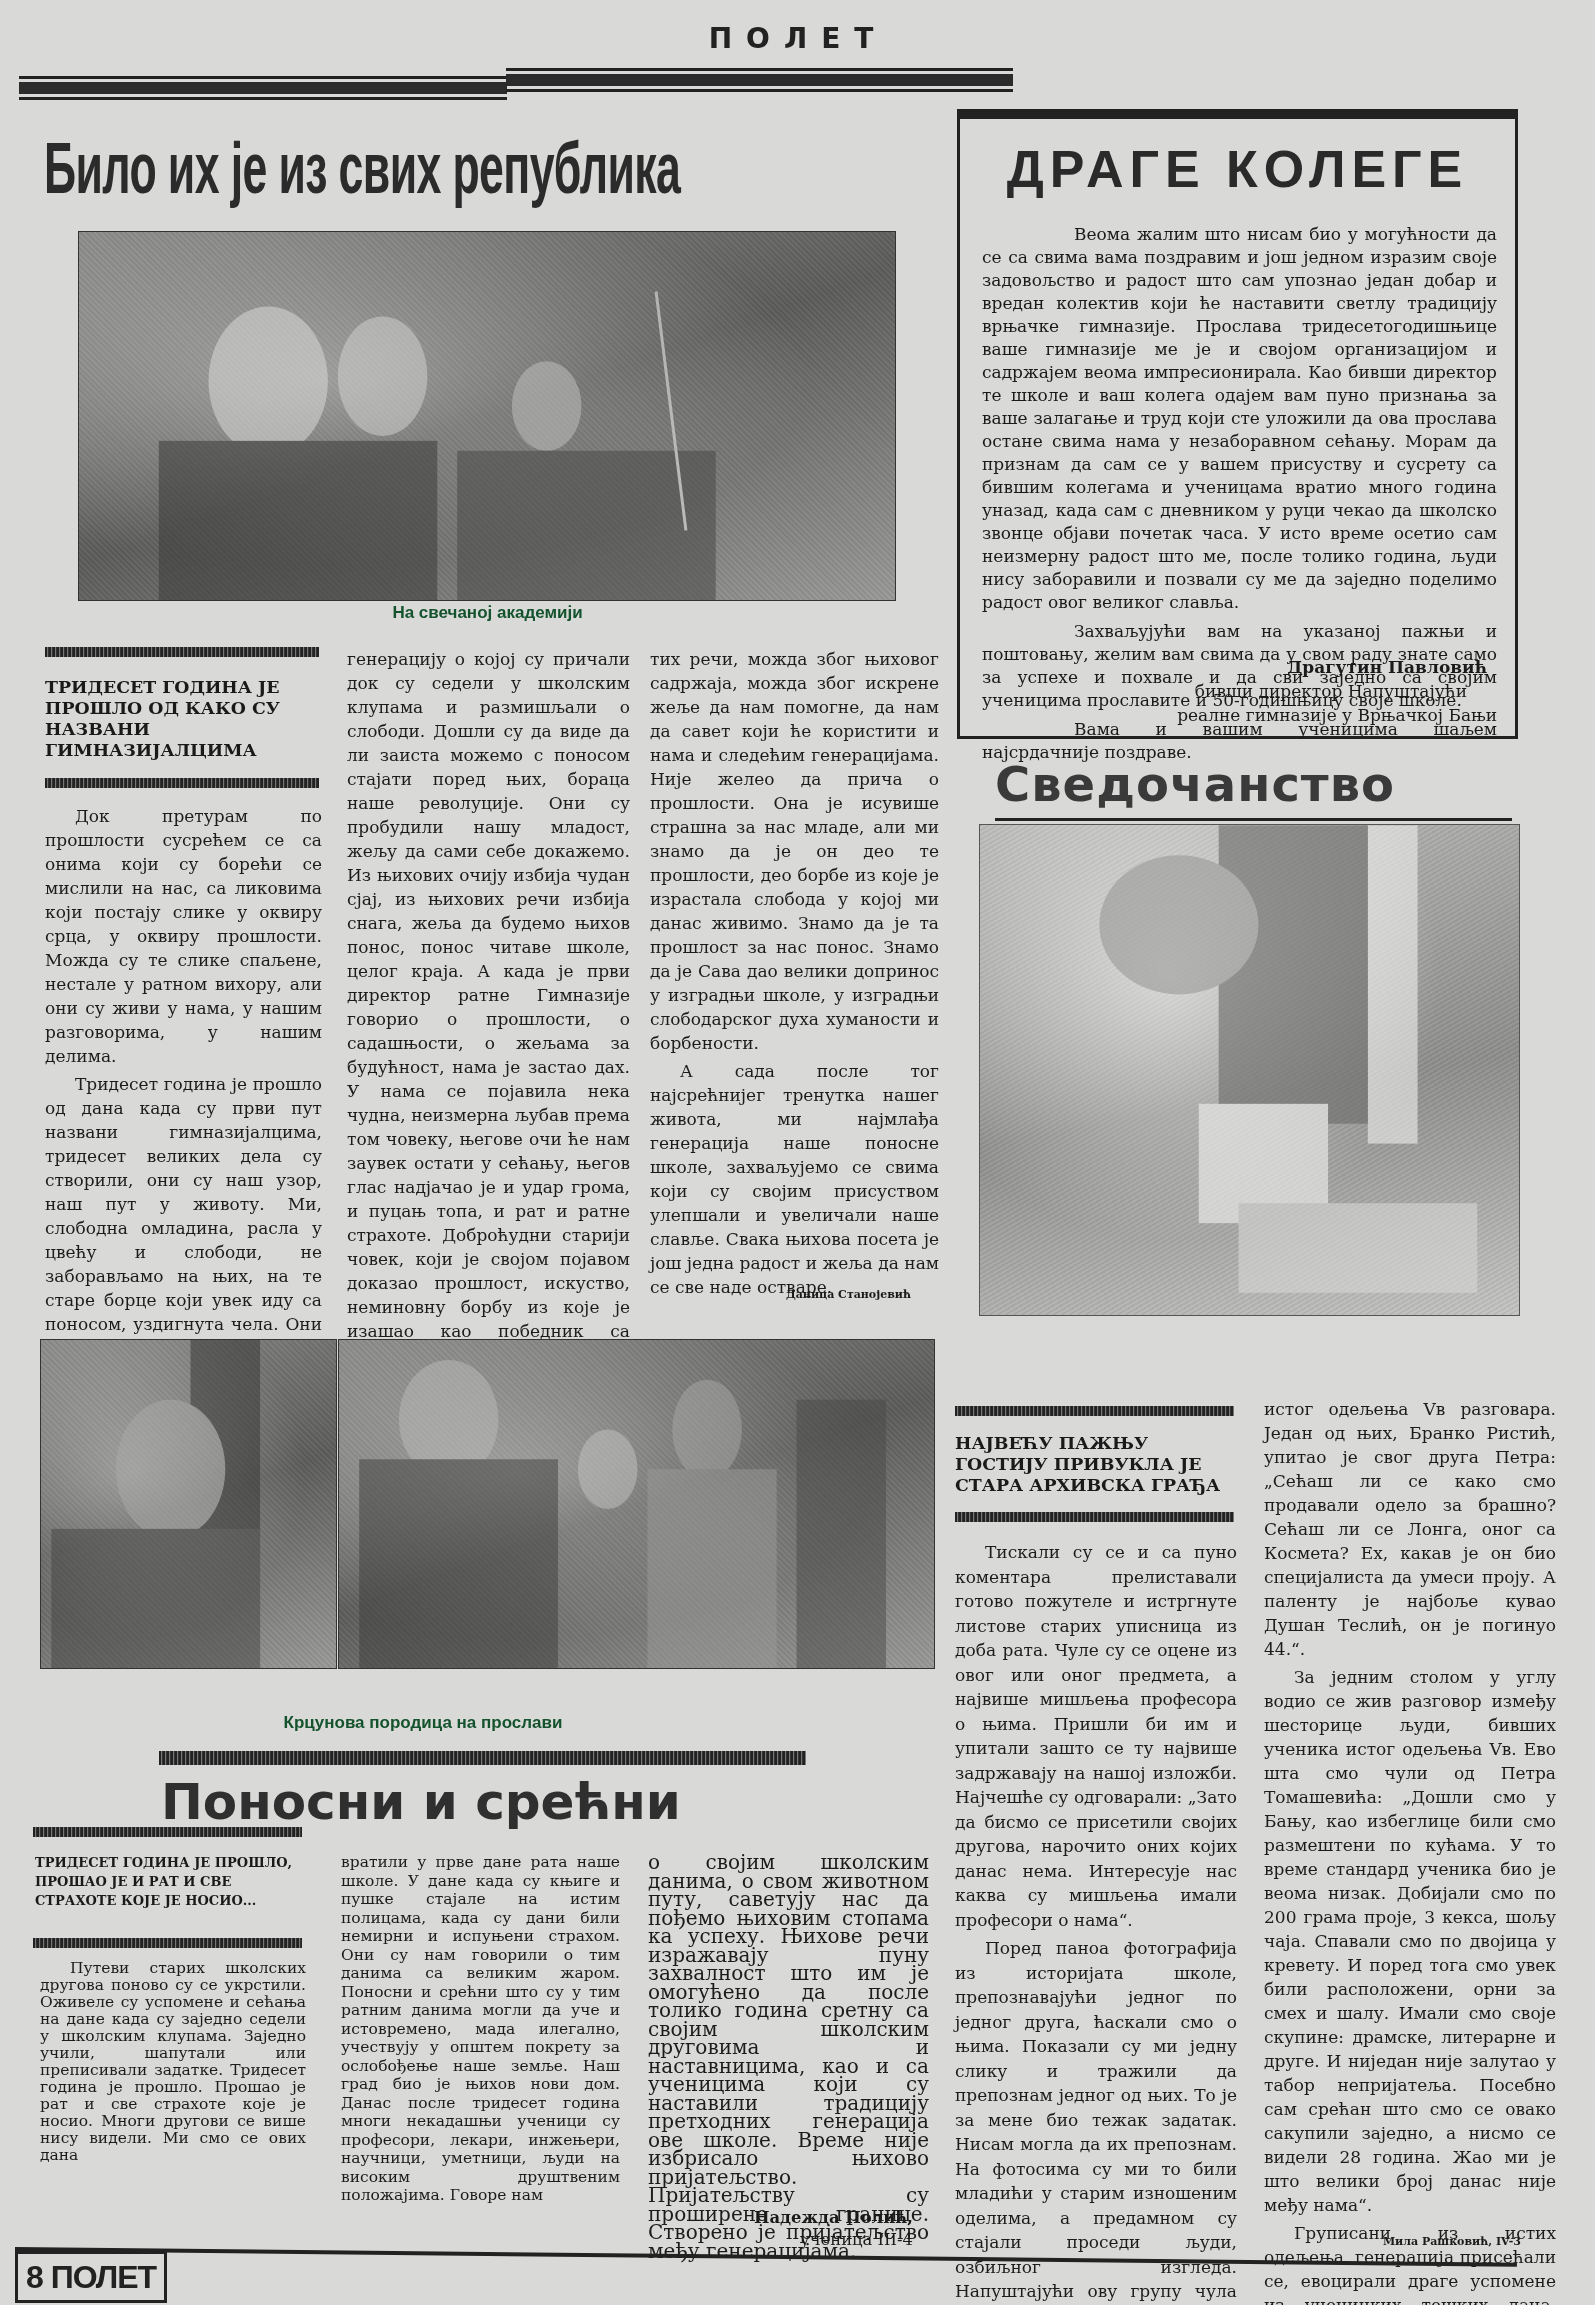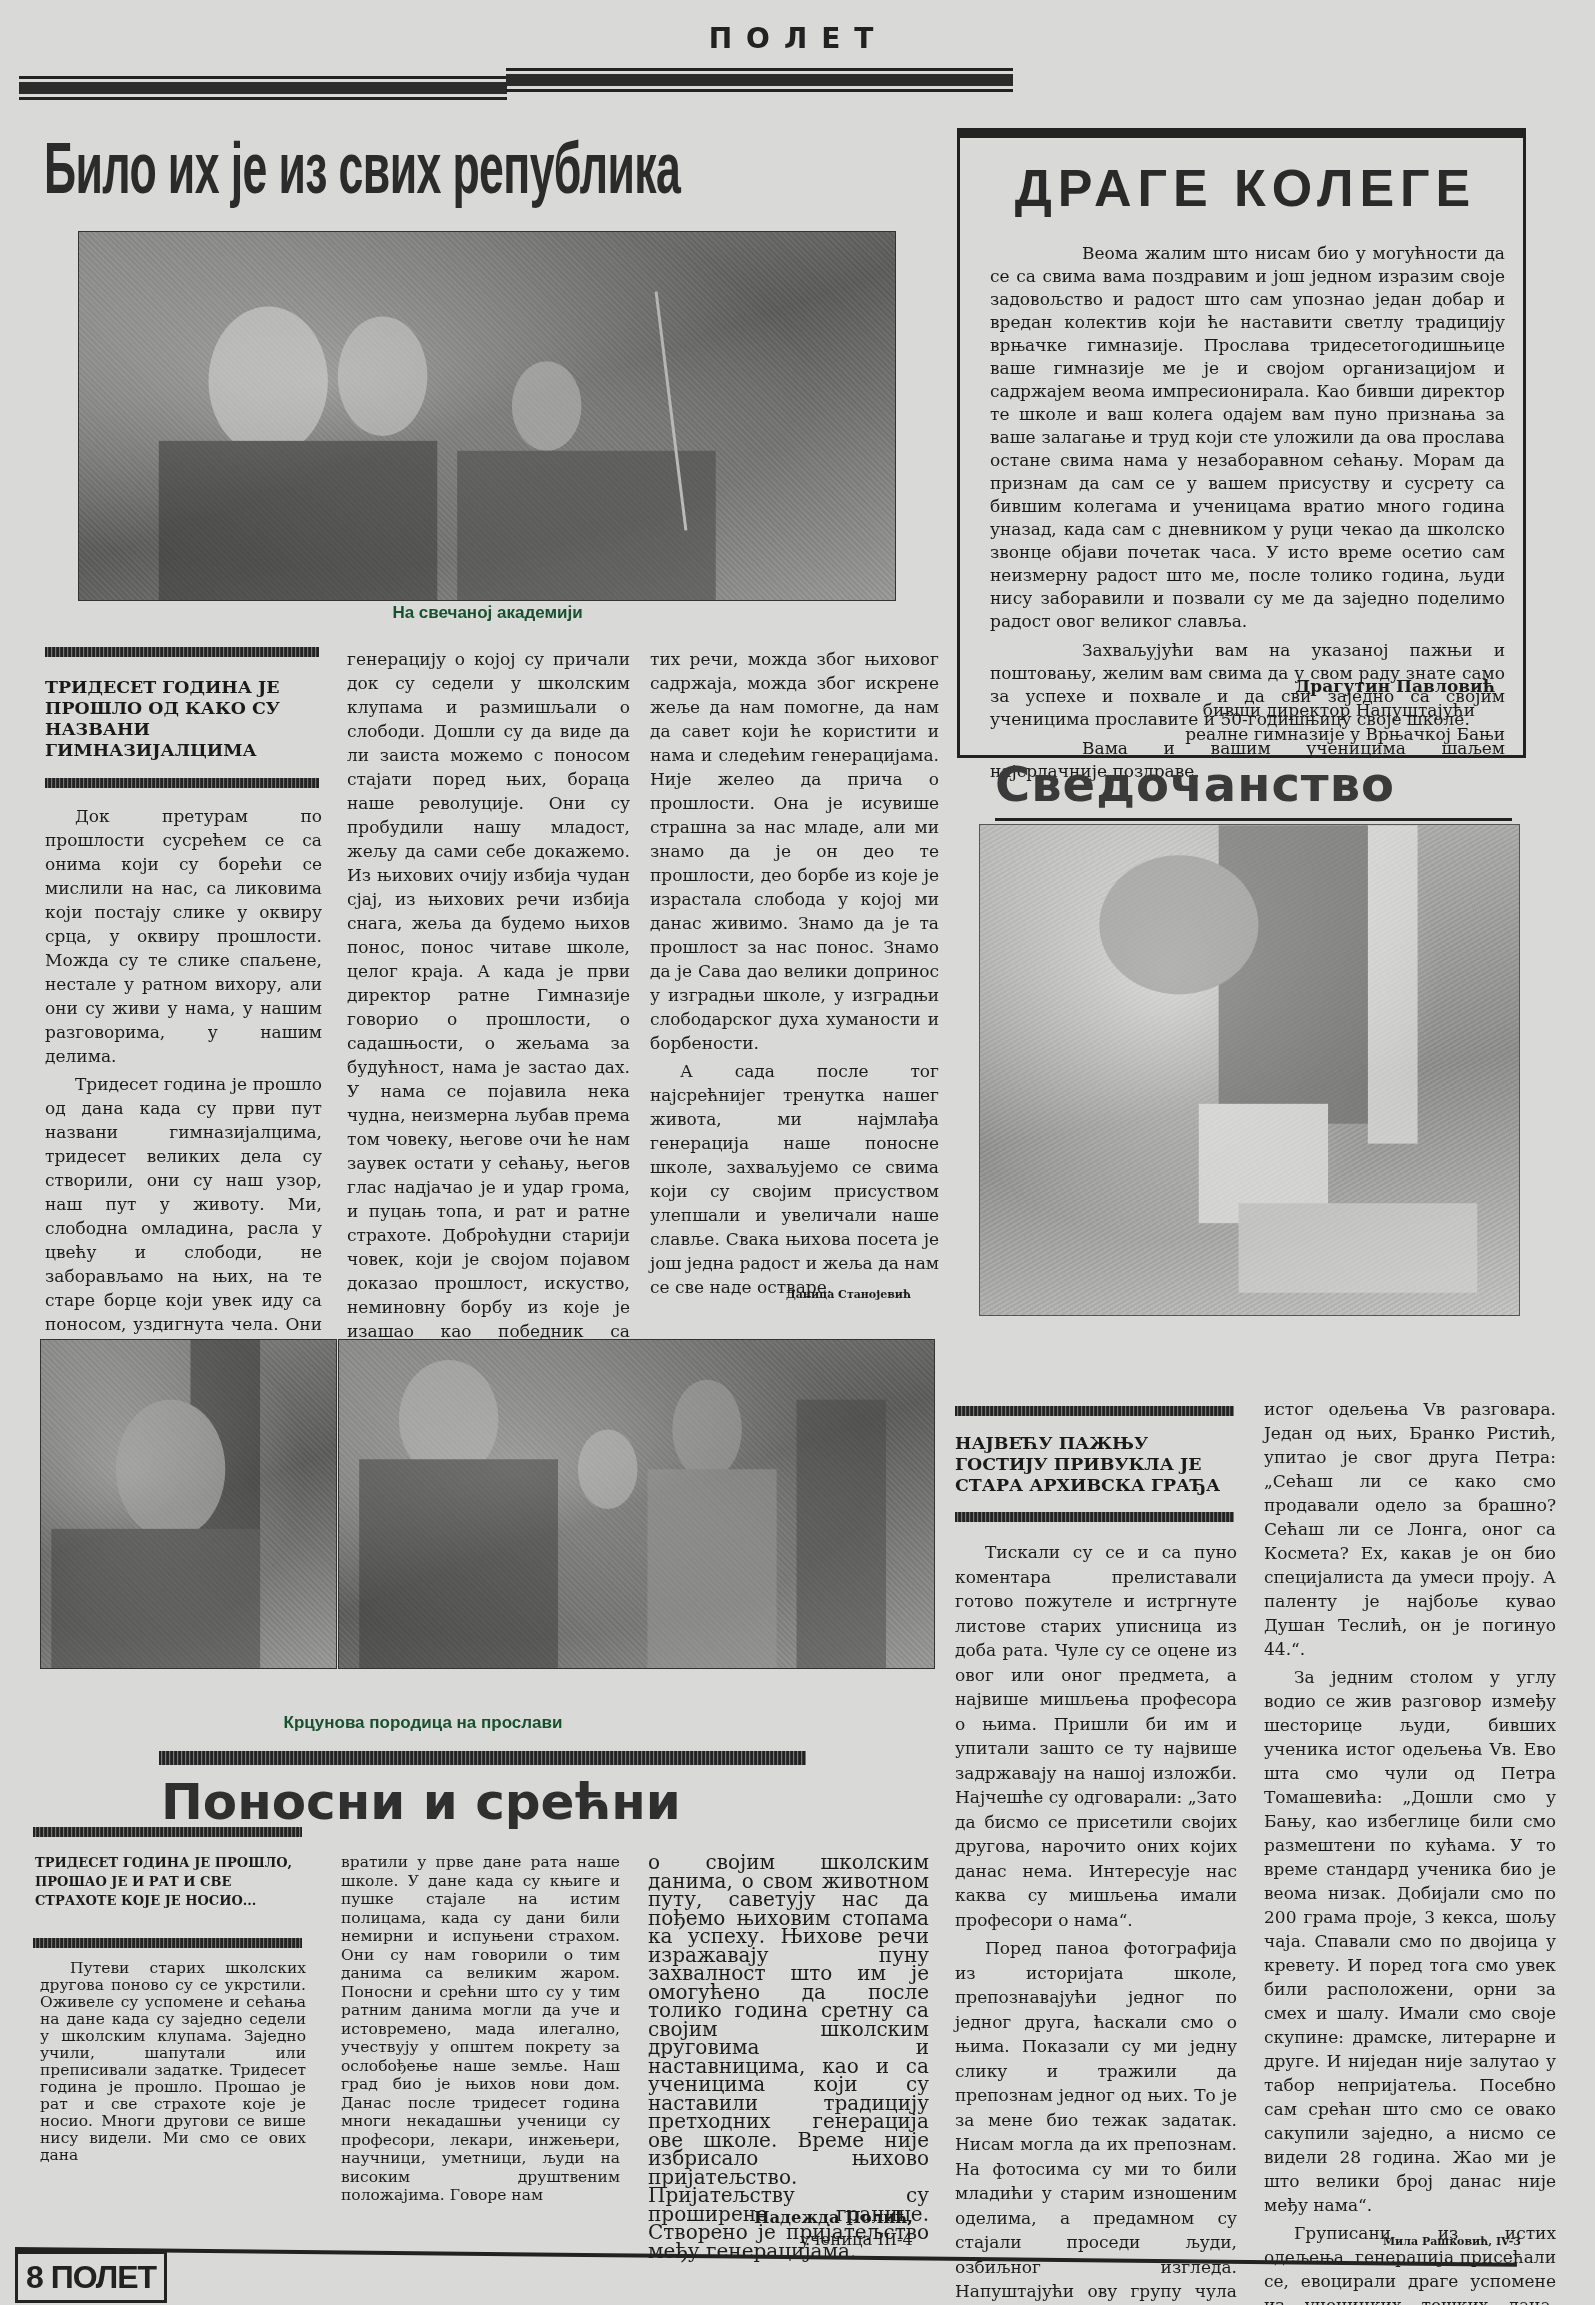--- a/index.html
+++ b/index.html
@@ -85,21 +85,21 @@
 <div class="abs col" style="left:347px; top:647px; width:283px;">
   <p style="text-indent:0">генерацију о којој су причали док су седели у школским клупама и размишљали о слободи. Дошли су да виде да ли заиста можемо с поносом стајати поред њих, бораца наше револуције. Они су пробудили нашу младост, жељу да сами себе докажемо. Из њихових очију избија чудан сјај, из њихових речи избија снага, жеља да будемо њихов понос, понос читаве школе, целог краја. А када је први директор ратне Гимназије говорио о прошлости, о садашњости, о жељама за будућност, нама је застао дах. У нама се појавила нека чудна, неизмерна љубав према том човеку, његове очи ће нам заувек остати у сећању, његов глас надјачао је и удар грома, и пуцањ топа, и рат и ратне страхоте. Доброћудни старији човек, који је својом појавом доказао прошлост, искуство, неминовну борбу из које је изашао као победник са заставом слободе у руци, Сава Малешевић. Његов дрхтав глас је просто одзвањао, можда због снаге</p>
 </div>
 
 <div class="abs col" style="left:650px; top:647px; width:289px;">
   <p style="text-indent:0">тих речи, можда због њиховог садржаја, можда због искрене жеље да нам помогне, да нам да савет који ће користити и нама и следећим генерацијама. Није желео да прича о прошлости. Она је исувише страшна за нас младе, али ми знамо да је он део те прошлости, део борбе из које је израстала слобода у којој ми данас живимо. Знамо да је та прошлост за нас понос. Знамо да је Сава дао велики допринос у изградњи школе, у изградњи слободарског духа хуманости и борбености.</p>
   <p>А сада после тог најсрећнијег тренутка нашег живота, ми најмлађа генерација наше поносне школе, захваљујемо се свима који су својим присуством улепшали и увеличали наше славље. Свака њихова посета је још једна радост и жеља да нам се све наде остваре.</p>
 </div>
 <div class="abs sig" style="left:650px; top:1288px; width:261px;">Даница Станојевић</div>
 
-<div class="abs box" style="left:957px; top:128px; width:555px; height:617px;padding-left:8px;">
+<div class="abs box" style="left:957px; top:109px; width:555px; height:617px;">
   <div class="box-title" style="margin-top:20px;">ДРАГЕ КОЛЕГЕ</div>
   <div class="letter" style="margin:24px 18px 0 22px;">
     <p>Веома жалим што нисам био у могућности да се са свима вама поздравим и још једном изразим своје задовољство и радост што сам упознао један добар и вредан колектив који ће наставити светлу традицију врњачке гимназије. Прослава тридесетогодишњице ваше гимназије ме је и својом организацијом и садржајем веома импресионирала. Као бивши директор те школе и ваш колега одајем вам пуно признања за ваше залагање и труд који сте уложили да ова прослава остане свима нама у незаборавном сећању. Морам да признам да сам се у вашем присуству и сусрету са бившим колегама и ученицама вратио много година уназад, када сам с дневником у руци чекао да школско звонце објави почетак часа. У исто време осетио сам неизмерну радост што ме, после толико година, људи нису заборавили и позвали су ме да заједно поделимо радост овог великог славља.</p>
     <p>Захваљујући вам на указаној пажњи и поштовању, желим вам свима да у свом раду знате само за успехе и похвале и да сви заједно са својим ученицима прославите и 50-годишњицу своје школе.</p>
     <p>Вама и вашим ученицима шаљем најсрдачније поздраве.</p>
   </div>
   <div style="position:absolute; right:28px; top:537px; text-align:center; font-size:17px; line-height:23px;">
     <div style="font-weight:bold;">Драгутин Павловић</div>
   </div>
   <div style="position:absolute; right:18px; top:560px; text-align:right; font-size:17px; line-height:24px;">

